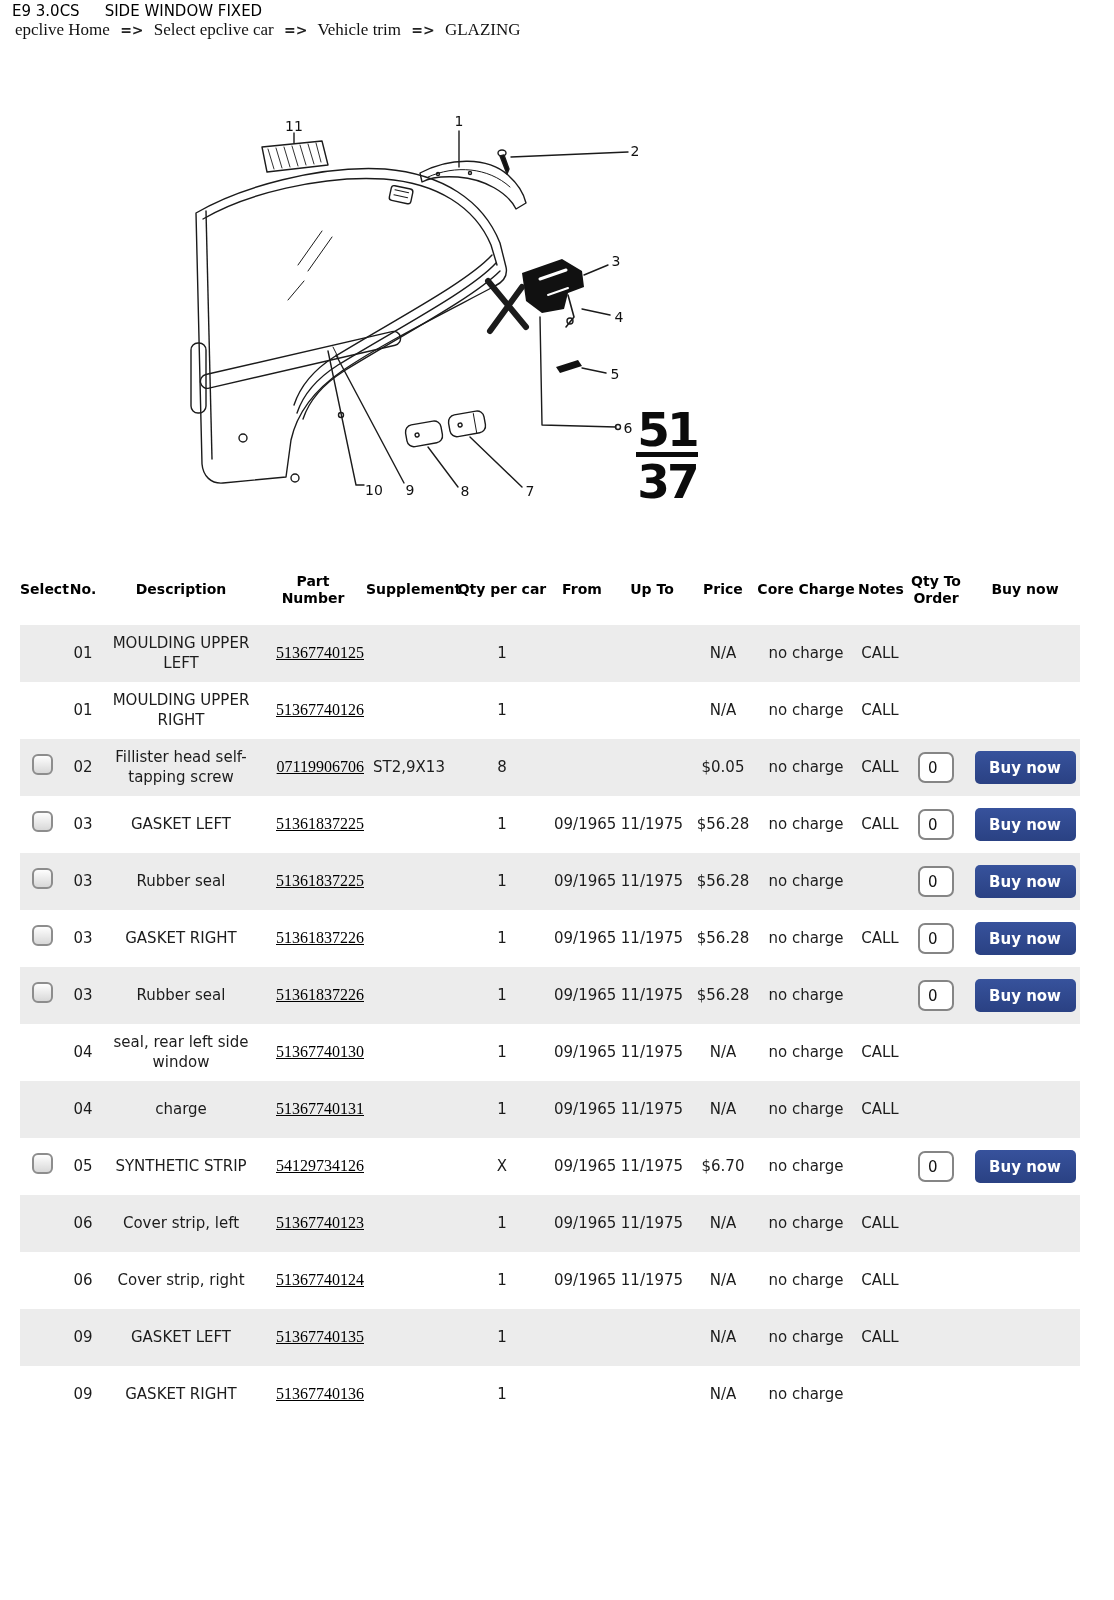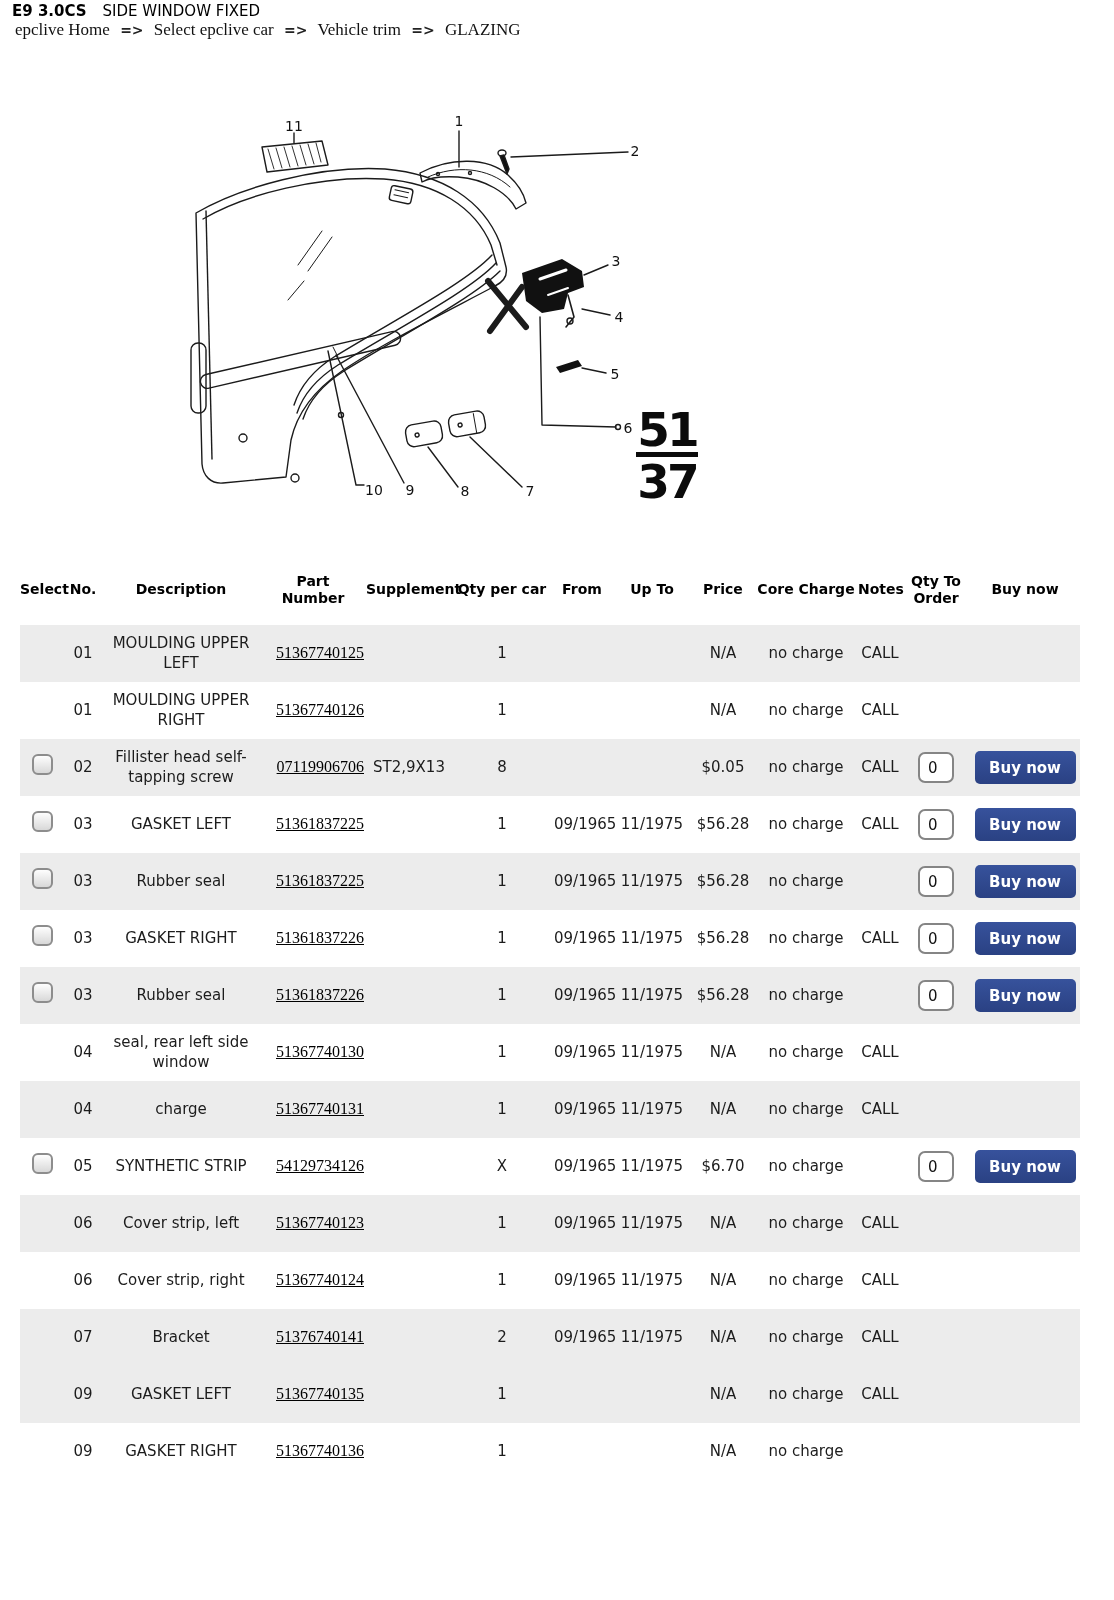--- a/index.html
+++ b/index.html
@@ -1,21 +1,21 @@
 <!DOCTYPE html>
 <html><head>
 <meta charset="utf-8">
 <style>
   html,body{margin:0;padding:0;background:#fff;}
   .page{position:relative;width:1114px;height:1600px;overflow:hidden;background:#fff;
         font-family:"DejaVu Sans","Liberation Sans",sans-serif;color:#1a1a1a;}
 
   
   .page-title{position:absolute;left:12px;top:2px;font-size:15px;color:#000;}
-  .page-title .model{margin-right:16px;font-weight:bold;}
+  .page-title .model{margin-right:25px;}
   .breadcrumb{position:absolute;left:15px;top:20px;font-family:"Liberation Serif","DejaVu Serif",serif;
               font-size:17px;color:#111;}
   .breadcrumb a{color:#111;cursor:pointer;}
   .breadcrumb .sep{font-family:"DejaVu Sans",sans-serif;font-size:14px;font-weight:bold;color:#222;margin:0 6px;}
 
   
   .diagram{position:absolute;left:170px;top:95px;width:540px;height:410px;}
   .diagram text.callout{font-family:"DejaVu Sans",sans-serif;font-size:14px;fill:#111;}
   .diagram text.groupnum{font-family:"DejaVu Sans",sans-serif;font-weight:bold;font-size:47px;
                          letter-spacing:-3px;fill:#0b0b0b;}
@@ -380,35 +380,20 @@
           <td class="c-from">09/1965</td>
           <td class="c-up_to">11/1975</td>
           <td class="c-price">N/A</td>
           <td class="c-core_charge">no charge</td>
           <td class="c-notes">CALL</td>
           <td class="c-qty"></td>
           <td class="c-buy"></td>
         </tr>
         <tr class="alt">
           <td class="c-select"></td>
-          <td class="c-no">07</td>
-          <td class="c-description">Bracket</td>
-          <td class="c-part_number"><a class="part-link">51376740141</a></td>
-          <td class="c-supplement"></td>
-          <td class="c-qty_per_car">2</td>
-          <td class="c-from">09/1965</td>
-          <td class="c-up_to">11/1975</td>
-          <td class="c-price">N/A</td>
-          <td class="c-core_charge">no charge</td>
-          <td class="c-notes">CALL</td>
-          <td class="c-qty"></td>
-          <td class="c-buy"></td>
-        </tr>
-        <tr class="alt">
-          <td class="c-select"></td>
           <td class="c-no">09</td>
           <td class="c-description">GASKET LEFT</td>
           <td class="c-part_number"><a class="part-link">51367740135</a></td>
           <td class="c-supplement"></td>
           <td class="c-qty_per_car">1</td>
           <td class="c-from"></td>
           <td class="c-up_to"></td>
           <td class="c-price">N/A</td>
           <td class="c-core_charge">no charge</td>
           <td class="c-notes">CALL</td>

